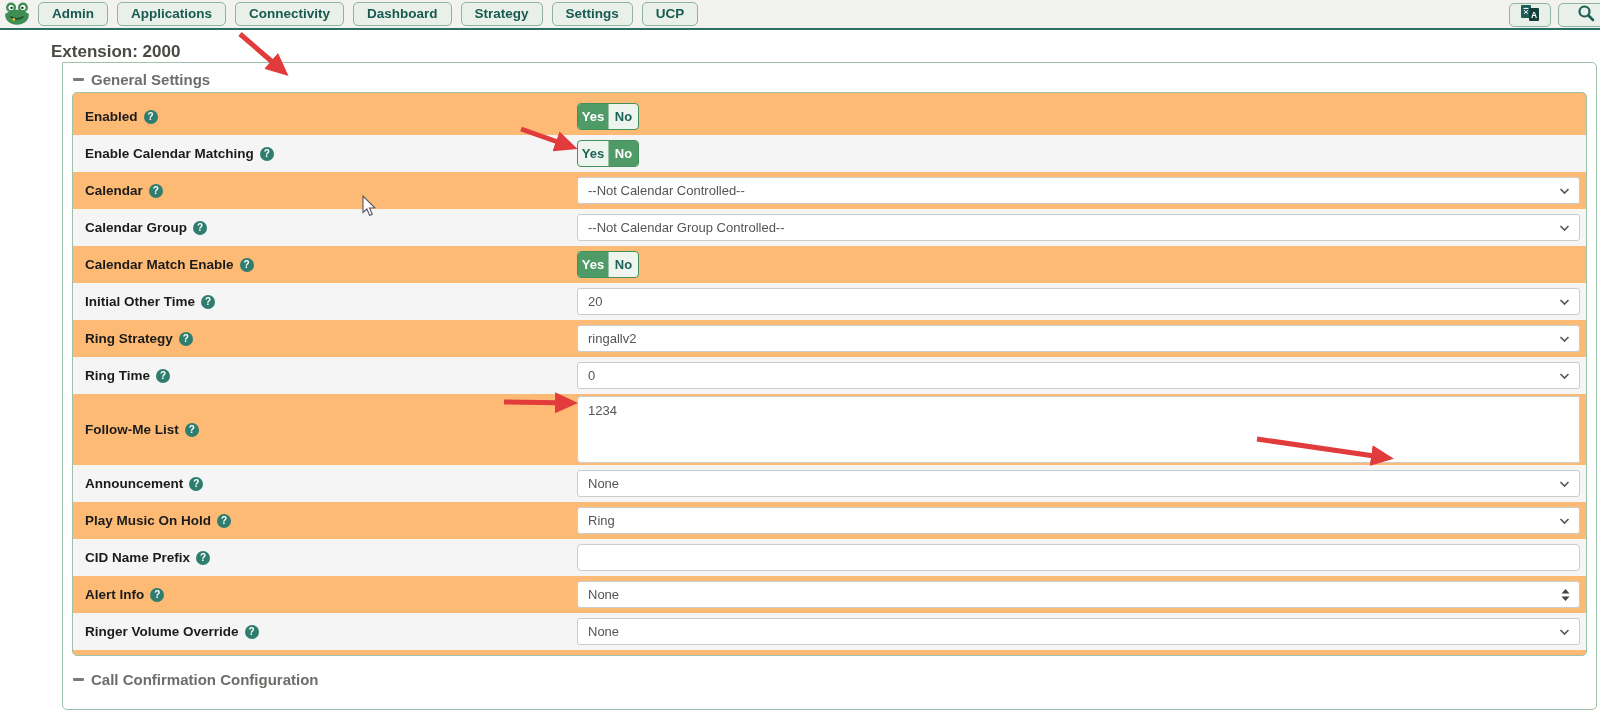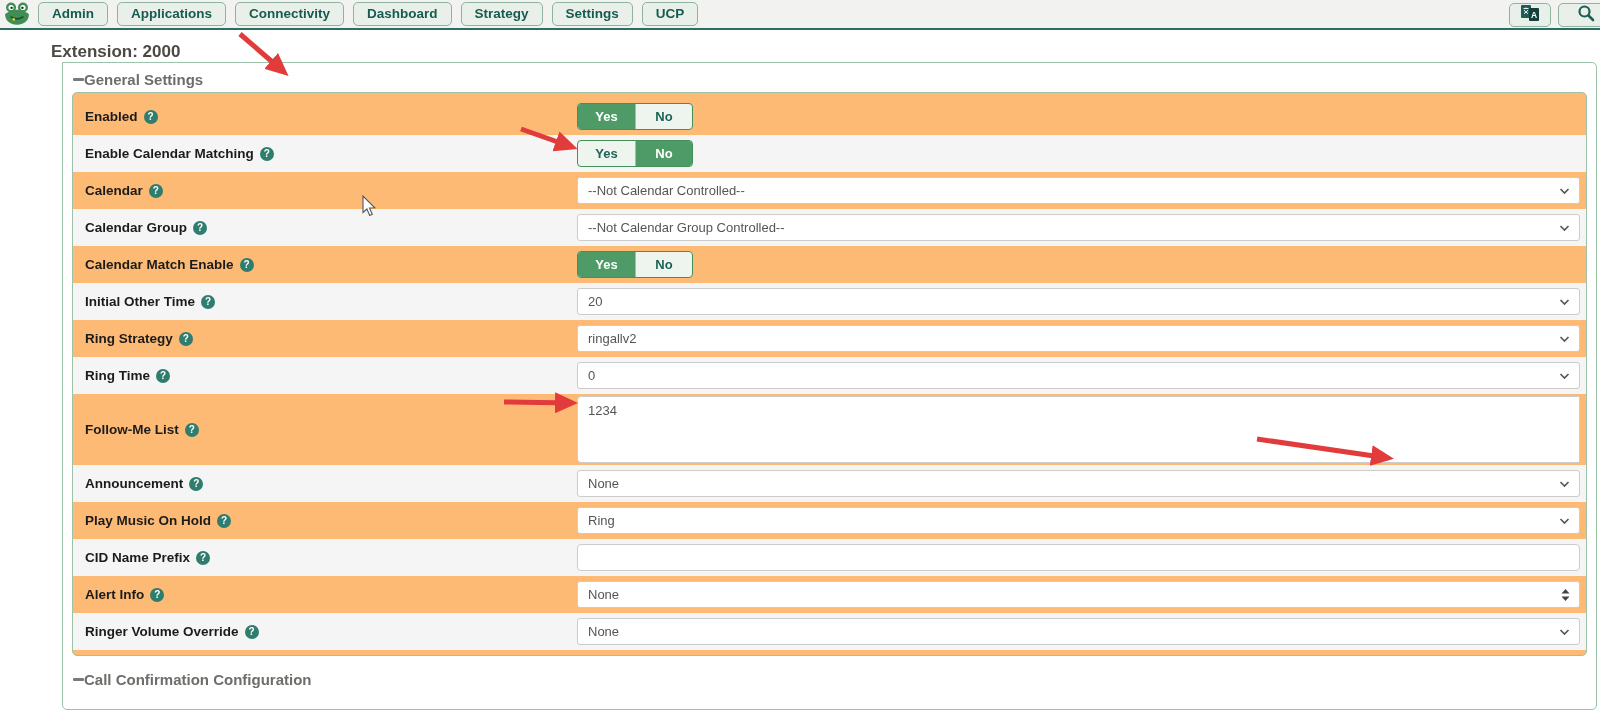--- a/index.html
+++ b/index.html
@@ -29,39 +29,39 @@
   .tab { border:1px solid #9cc3aa; border-bottom:none; border-radius:6px 6px 0 0;
     background:#f8fbf8; color:#1d6257; font-weight:700; font-size:13.5px;
     padding:0 16px; height:29px; display:flex; align-items:center; cursor:pointer; }
   .tab.active { height:36px; margin-bottom:-1px; padding-bottom:1px;
     background:linear-gradient(#e2ece4, #ffffff 75%); z-index:3; }
 
   .contentbox { margin-left:11px; width:1535px; min-height:648px;
     border:1px solid #9cc3aa; border-radius:0 5px 5px 5px; padding:6px 9px;
     position:relative; z-index:1; background:#fff; }
 
-  .secheader { display:flex; align-items:center; color:#6d6d6a;
+  .secheader { display:flex; align-items:center; gap:7px; color:#6d6d6a;
     font-weight:700; font-size:15px; padding:2px 0 4px 1px; cursor:pointer; }
   .dash { width:11px; height:3px; background:#7a7a78; border-radius:1px; flex:0 0 auto; }
 
   .fieldset { border:1px solid #9cc3aa; border-radius:5px; padding:5px 0;
     background:#fdba74; overflow:hidden; }
 
   .frow { display:flex; align-items:center; min-height:37px; padding:2px 0; }
   .frow:nth-child(even) { background:#f5f5f5; }
   .cell-label { flex:0 0 504px; padding-left:12px; display:flex; align-items:center; }
   .lbl { font-size:13.5px; font-weight:700; color:#1b1b1b; }
   .help { width:14px; height:14px; border-radius:50%; background:#2e7d6e; color:#fff;
     font-size:10px; font-weight:700; line-height:14px; text-align:center;
     margin-left:6px; flex:0 0 auto; cursor:pointer; }
   .cell-ctrl { flex:1; margin-right:6px; display:flex; align-items:center; }
 
   .toggle { display:inline-flex; border:1px solid #44905b; border-radius:4px;
     overflow:hidden; height:27px; background:#eef5ee; }
-  .tbtn { width:57px; display:flex; align-items:center; justify-content:center;
+  .tbtn { width:30px; display:flex; align-items:center; justify-content:center;
     font-size:13px; font-weight:700; color:#1d6358; cursor:pointer; }
   .tbtn + .tbtn { border-left:1px solid #9bc3a8; }
   .tbtn.active { background:#4f9b68; color:#fff; }
 
   .sel { height:27px; width:100%; border:1px solid #cccccc; border-radius:3px;
     background:#fff; display:flex; align-items:center; padding:0 26px 0 10px;
     color:#555; font-size:13px; position:relative; cursor:pointer; }
   .sel .glyph { position:absolute; right:9px; top:50%; transform:translateY(-50%);
     display:flex; align-items:center; }
   .txt { height:27px; width:100%; border:1px solid #cccccc; border-radius:4px;

